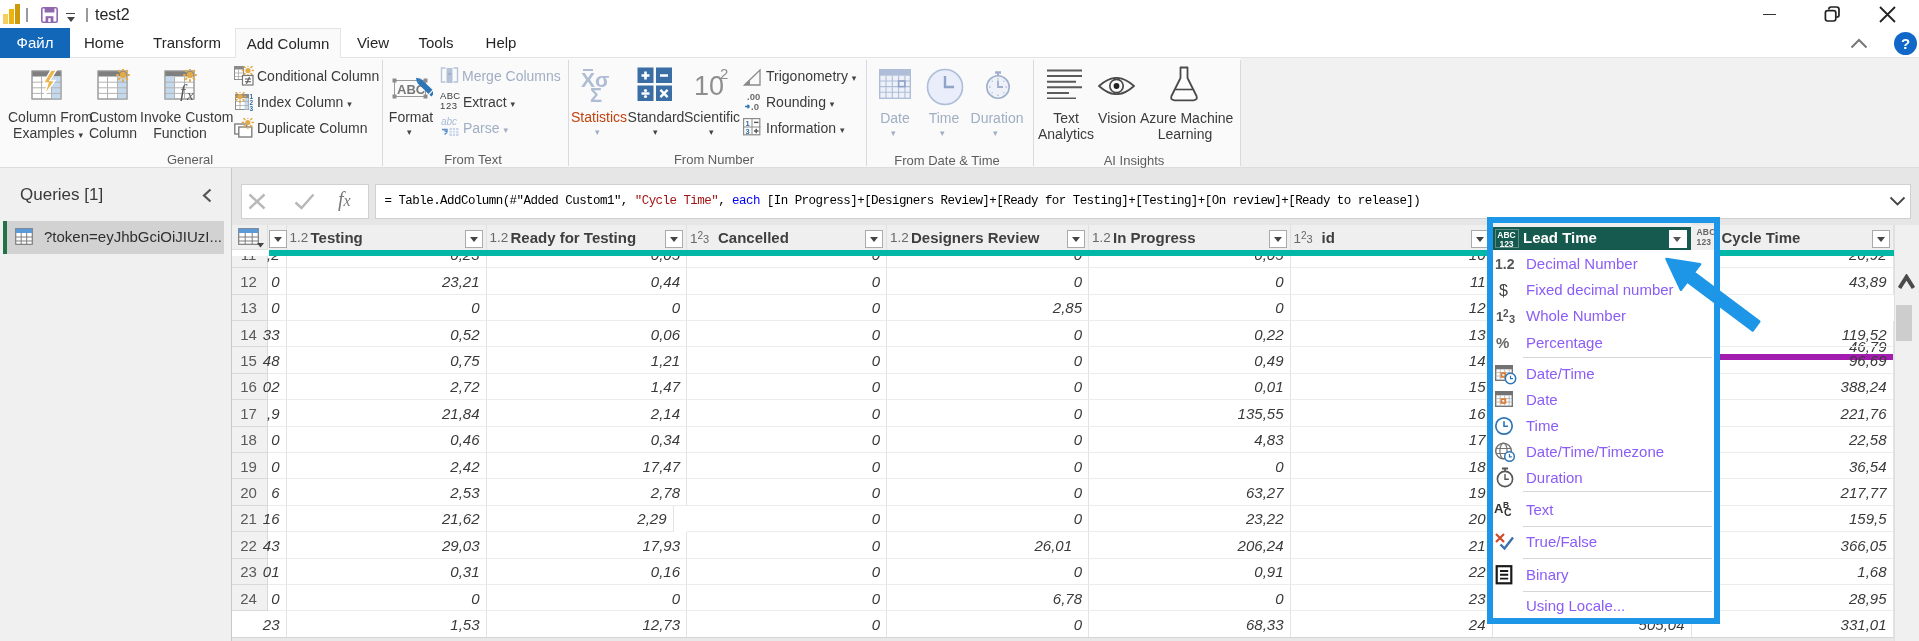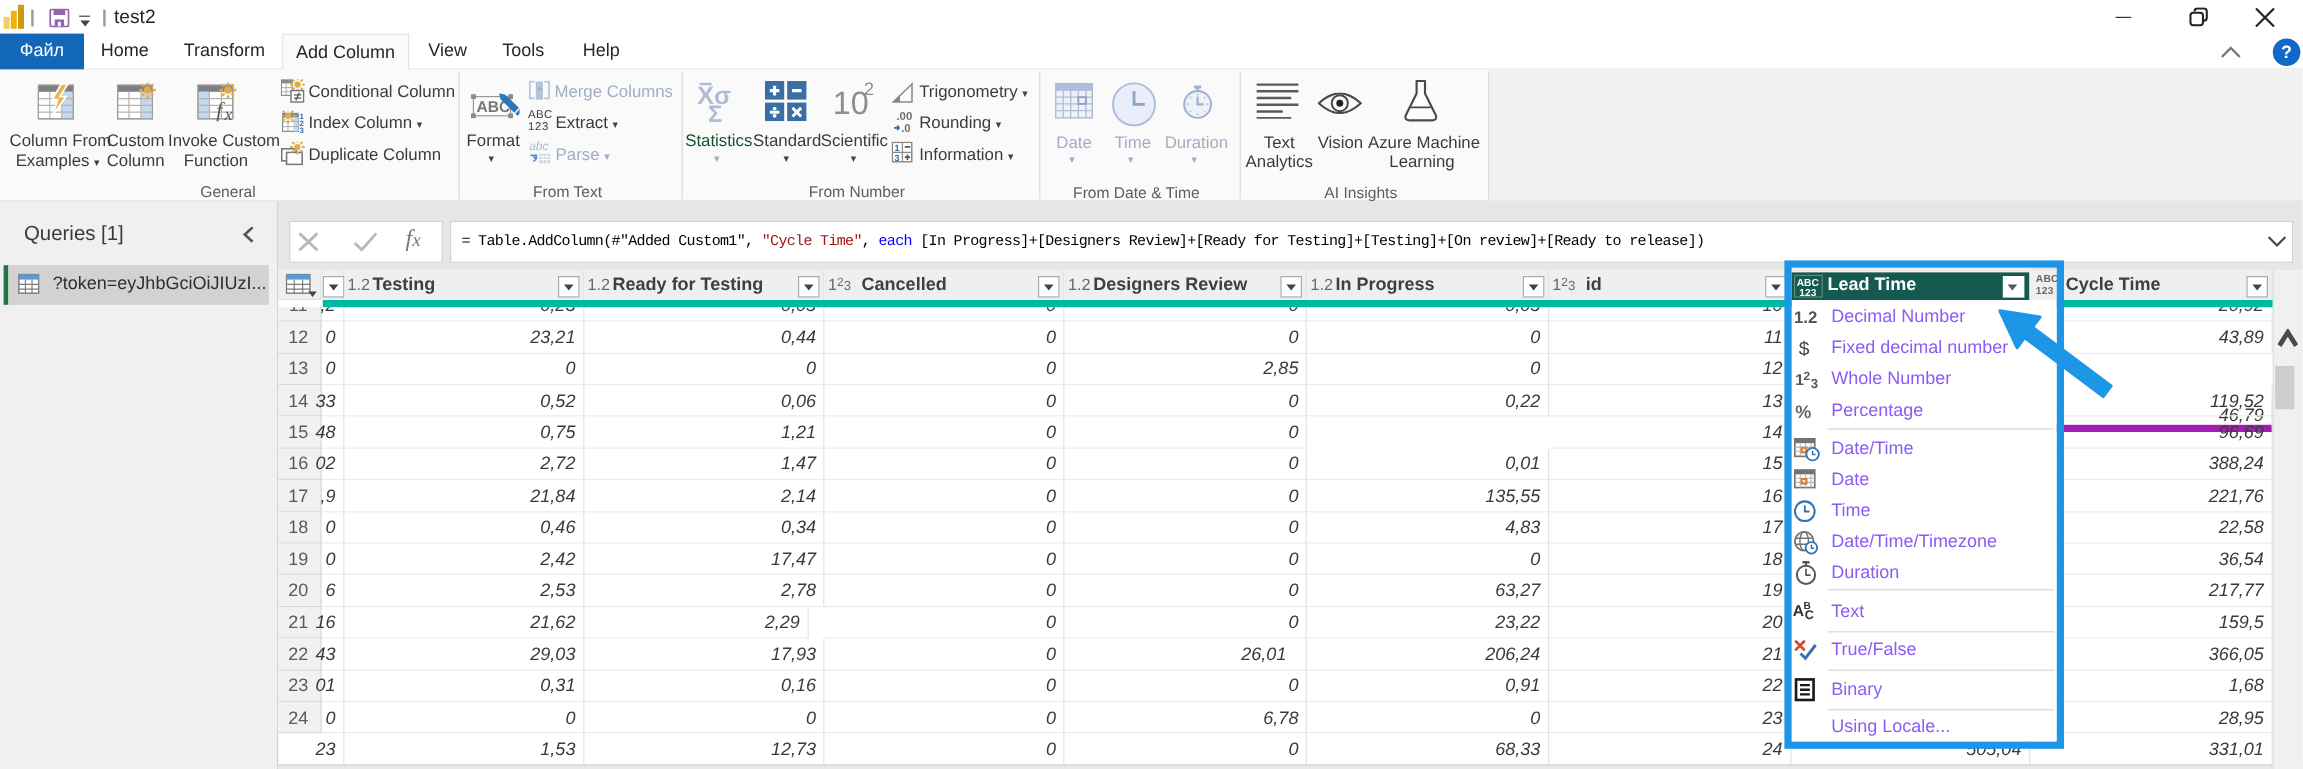--- a/index.html
+++ b/index.html
@@ -175,21 +175,21 @@
 <path d="M9.5 13.5 H18.5 M9.5 16 H18.5 M12.5 11 V19 M15.5 11 V19" stroke="#fff" stroke-width="0.8"></path>
   </svg>
 <div class="ritem rgray" style="left:463px;top:119.5px;">Parse <span style="font-size:9px;">▾</span></div>
 <div class="glabel" style="left:423px;top:152px;width:100px;">From Text</div>
 <div class="gsep" style="left:567.5px;"></div>
 <svg class="abs" style="left:578px;top:63px;" width="40" height="40" viewBox="0 0 40 40">
 <path d="M5 7 H15" stroke="#aebdd3" stroke-width="2"></path>
 <text x="3" y="24" font-size="21" fill="#aebdd3" font-weight="bold">Xσ</text>
 <text x="12" y="39" font-size="20" fill="#aebdd3" font-weight="bold">Σ</text>
   </svg>
-<div class="biglbl" style="left:568px;top:109px;width:62px;color:#14532d;">Statistics</div>
+<div class="biglbl" style="left:568px;top:109px;width:62px;color:#c2410c;">Statistics</div>
 <div class="abs" style="left:595px;top:127px;font-size:9px;color:#a0aec2;">▾</div>
 <svg class="abs" style="left:637px;top:67px;" width="36" height="34" viewBox="0 0 36 34">
 <g fill="#3a6ea5">
       <rect x="0.5" y="0.5" width="16" height="15.5"></rect>
       <rect x="19" y="0.5" width="16" height="15.5"></rect>
       <rect x="0.5" y="18.5" width="16" height="15.5"></rect>
       <rect x="19" y="18.5" width="16" height="15.5"></rect>
     </g>
 <g stroke="#fff" stroke-width="2.6">
       <path d="M8.5 4.5 V12.5 M4.5 8.5 H12.5 M23 8.5 H31"></path>
@@ -491,20 +491,23 @@
     </div>
 <div class="abs" style="left:254.5px;top:91.9px;width:200.5px;height:26.4px;border-right:1px solid #e3e3e3;border-bottom:1px solid #ececec;box-sizing:border-box;">
       <div class="cell" style="right:6px;top:4.5px;">1,21</div>
     </div>
 <div class="abs" style="left:455px;top:91.9px;width:200px;height:26.4px;border-right:1px solid #e3e3e3;border-bottom:1px solid #ececec;box-sizing:border-box;">
       <div class="cell" style="right:6px;top:4.5px;">0</div>
     </div>
 <div class="abs" style="left:655px;top:91.9px;width:202px;height:26.4px;border-right:1px solid #e3e3e3;border-bottom:1px solid #ececec;box-sizing:border-box;">
       <div class="cell" style="right:6px;top:4.5px;">0</div>
     </div>
+<div class="abs" style="left:857px;top:91.9px;width:201.5px;height:26.4px;border-right:1px solid #e3e3e3;border-bottom:1px solid #ececec;box-sizing:border-box;">
+      <div class="cell" style="right:6px;top:4.5px;">0,49</div>
+    </div>
 <div class="abs" style="left:1058.5px;top:91.9px;width:202px;height:26.4px;border-right:1px solid #e3e3e3;border-bottom:1px solid #ececec;box-sizing:border-box;">
       <div class="cell" style="right:6px;top:4.5px;">14</div>
     </div>
 <div class="abs" style="left:1260.5px;top:91.9px;width:199px;height:26.4px;border-right:1px solid #e3e3e3;border-bottom:1px solid #ececec;box-sizing:border-box;">
       <div class="cell" style="right:6px;top:4.5px;"></div>
     </div>
 <div class="abs" style="left:1459.5px;top:91.9px;width:202px;height:26.4px;border-right:1px solid #e3e3e3;border-bottom:1px solid #ececec;box-sizing:border-box;">
       <div class="cell" style="right:6px;top:4.5px;">96,69</div>
     </div>
 <div class="abs" style="left:0;top:118.3px;width:35.5px;height:26.4px;background:#f1f1f1;border-right:1px solid #d9d9d9;border-bottom:1px solid #d9d9d9;box-sizing:border-box;">

